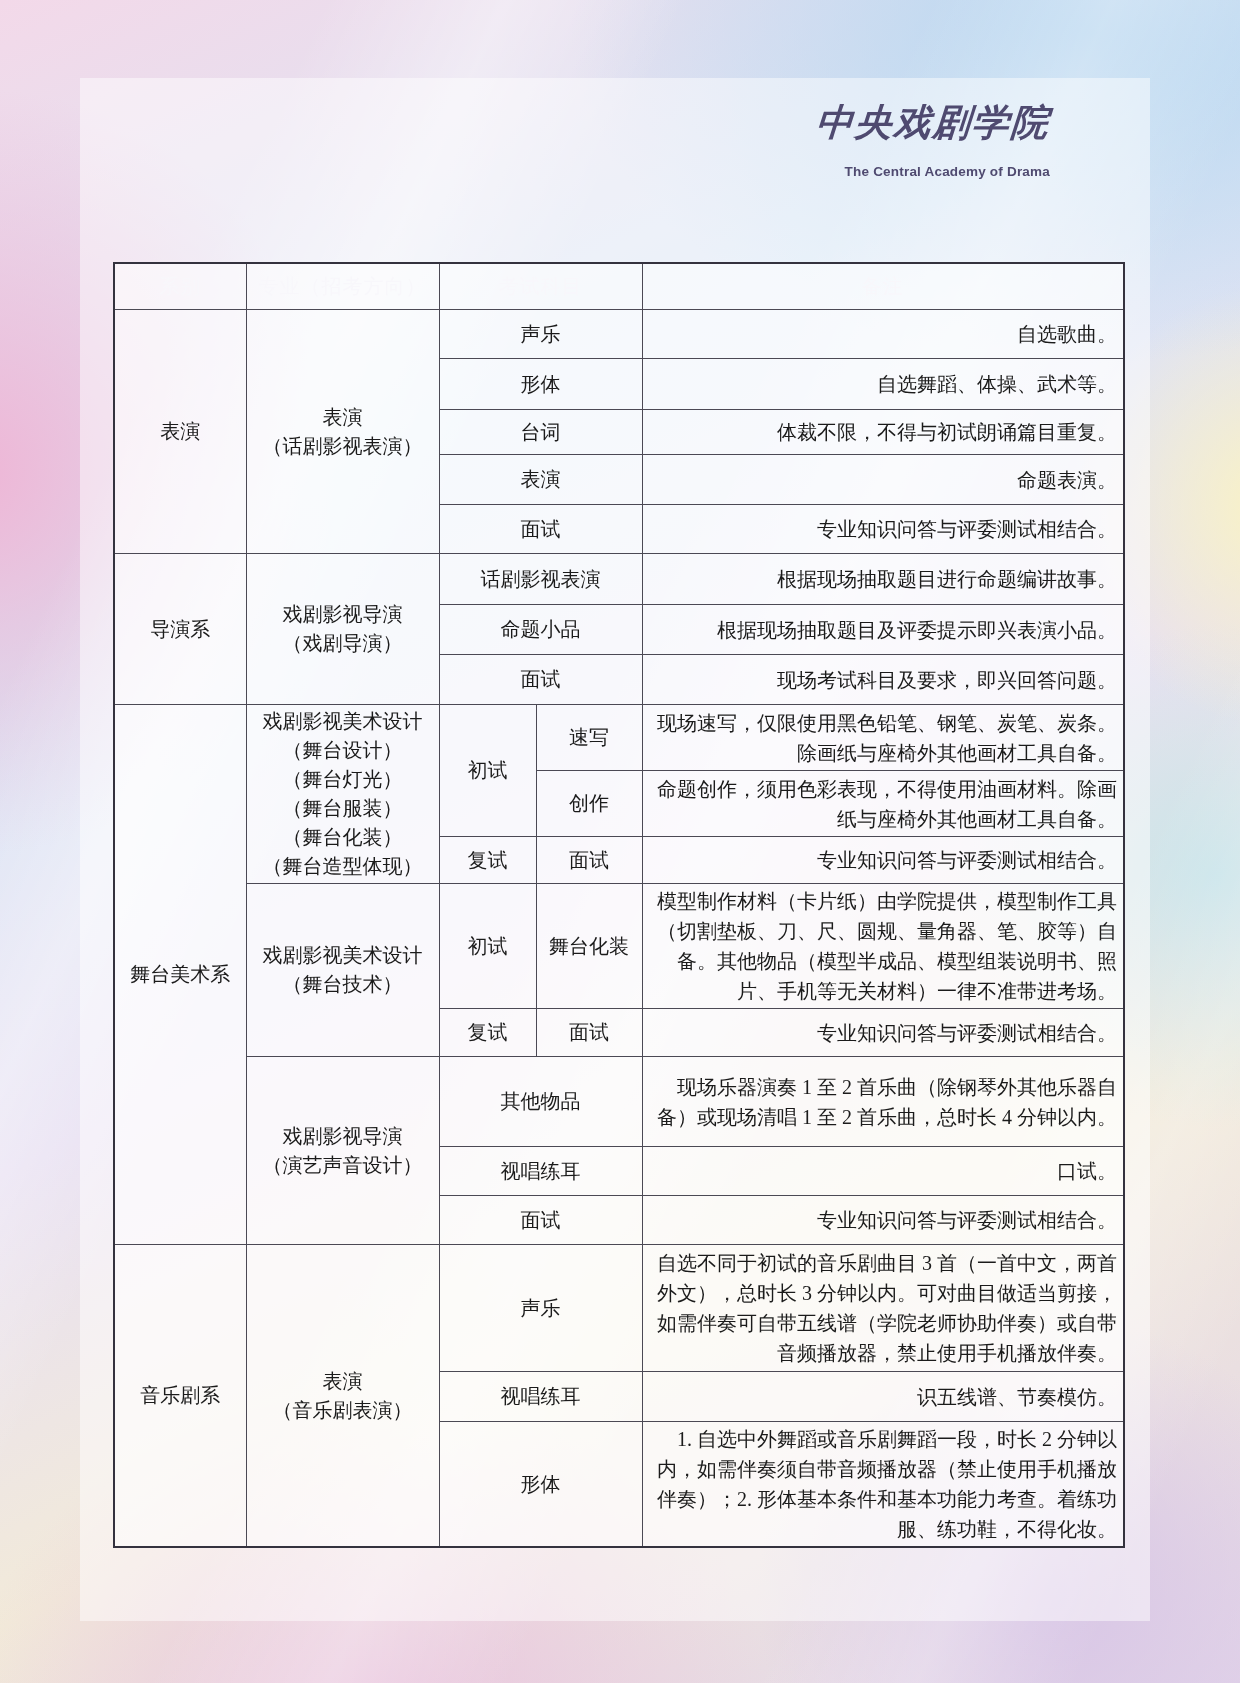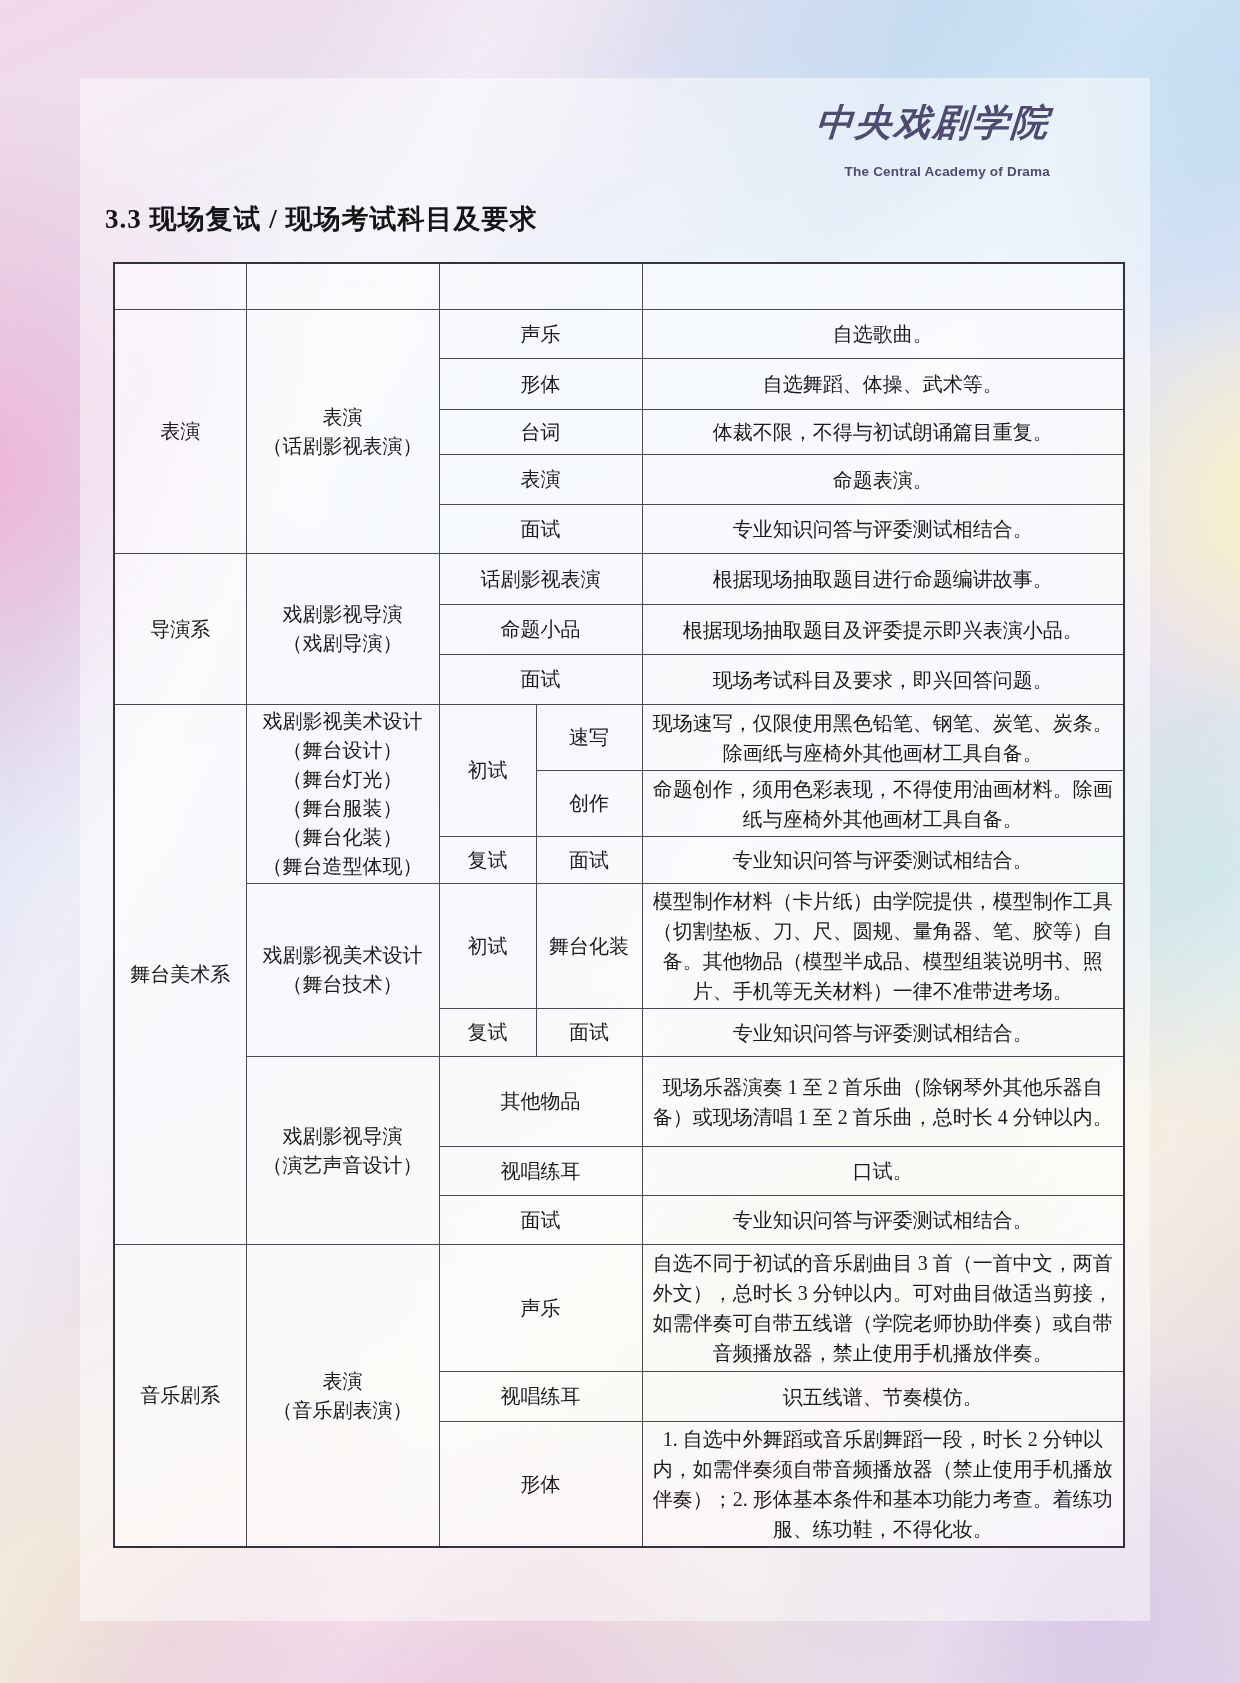--- a/index.html
+++ b/index.html
@@ -53,35 +53,34 @@
     padding:2px 6px;
     background:rgba(255,255,255,0.55);
   }
   table.exam{border:2px solid #34323e;}
   th.hd{
     background:#4a4661;color:#f8f7fb;font-weight:normal;
     font-size:20px;letter-spacing:1px;height:41px;
   }
   td.c-dept,td.c-major{text-align:center;white-space:pre-line;line-height:29px;}
   td.c-round,td.c-subj{text-align:center;line-height:27px;}
-  td.c-note{text-align:center;line-height:30px;padding:4px 11px;}
+  td.c-note{text-align:right;line-height:30px;padding:4px 11px;}
 </style>
 </head>
 <body>
 
 <div class="page">
   <div class="streaks"></div>
   <div class="panel"></div>
 
   <div class="logo">
     <div class="logo-cn">中央戏剧学院</div>
     <div class="logo-en">The Central Academy of Drama</div>
   </div>
 
-  <div class="title">3.3 现场复试 / 现场考试科目及要求</div>
 
   <table class="exam">
     <colgroup>
       <col style="width:132px">
         <col style="width:193px">
         <col style="width:97px">
         <col style="width:106px">
         <col style="width:482px">
     </colgroup>
     <tbody>

